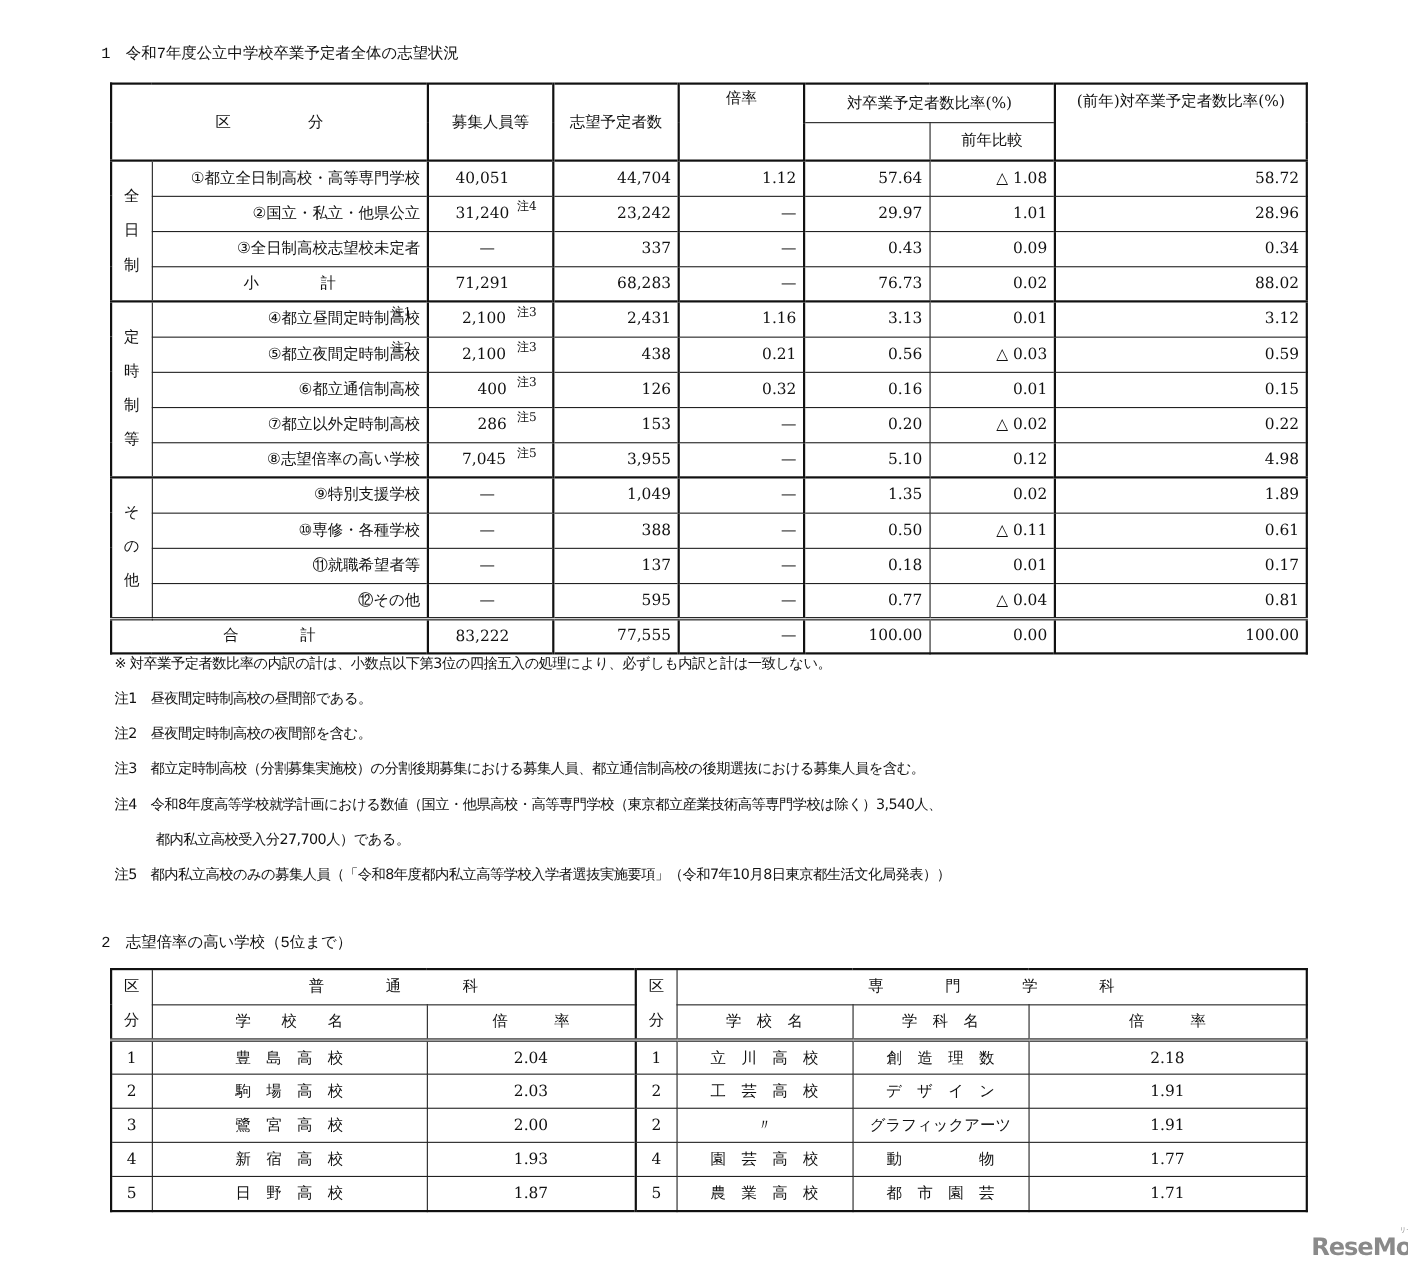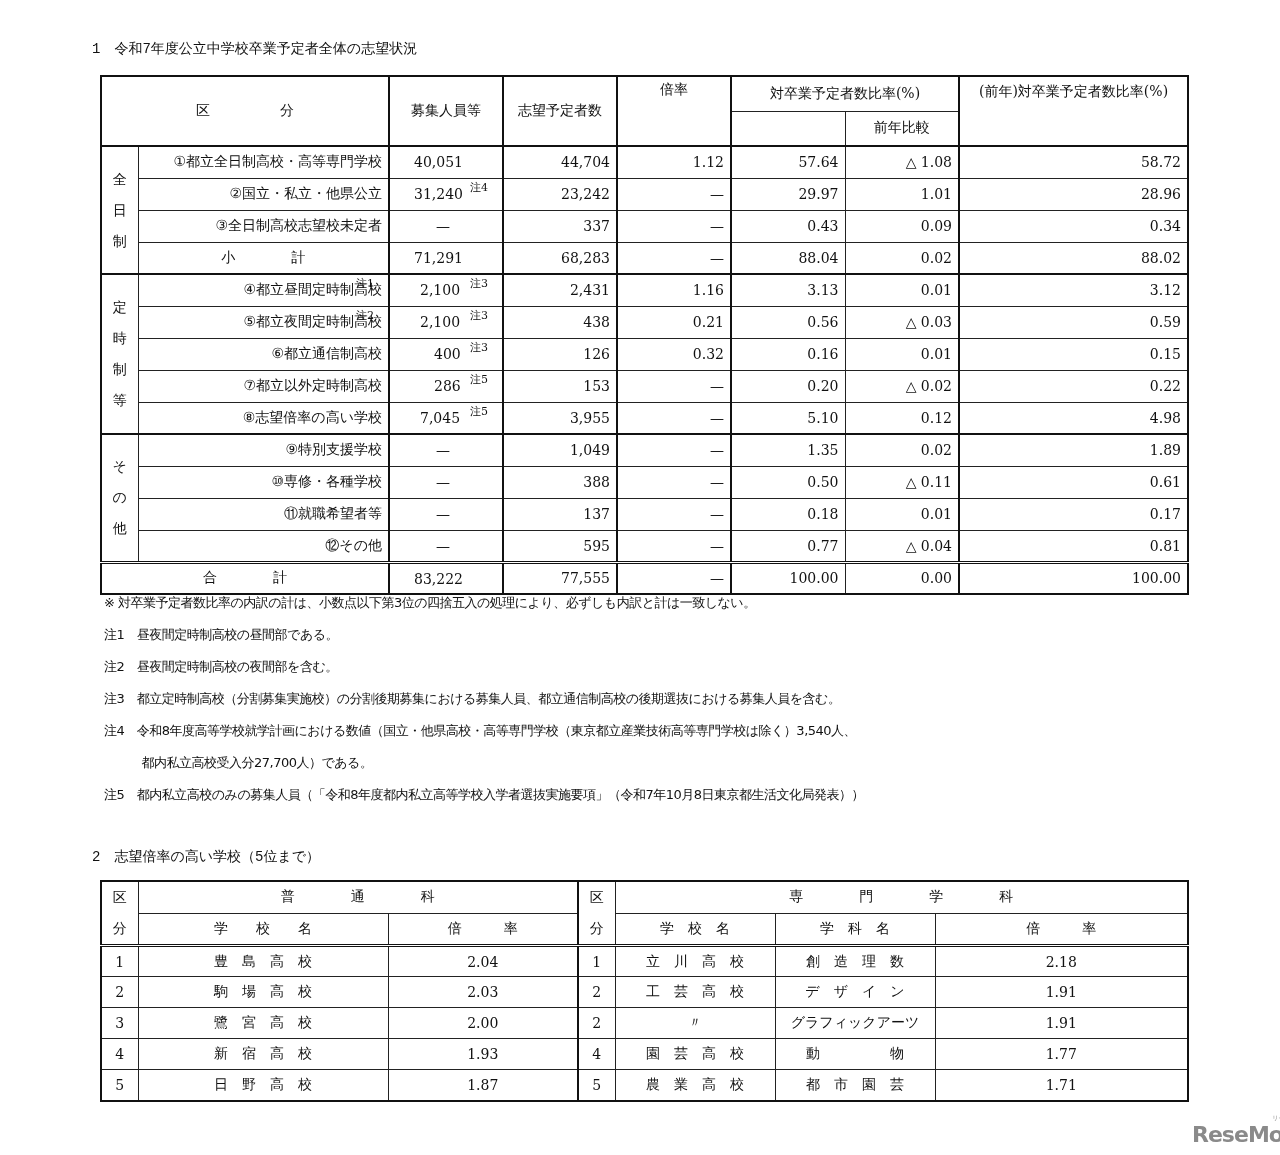--- a/index.html
+++ b/index.html
@@ -98,21 +98,21 @@
     <td class="r">0.09</td>
     <td class="r thickL">0.34</td>
   </tr>
   <tr>
     <td class="c">小　　　　計</td>
     <td class="thickL numcell">
           <span class="n">71,291</span>
         </td>
     <td class="r thickL">68,283</td>
     <td class="r thickL">—</td>
-    <td class="r thickL">88.04</td>
+    <td class="r thickL">76.73</td>
     <td class="r">0.02</td>
     <td class="r thickL">88.02</td>
   </tr>
 
   <tr>
     <td class="vgroup thickT" rowspan="5">
       <span>定</span>
           <span>時</span>
           <span>制</span>
           <span>等</span>

